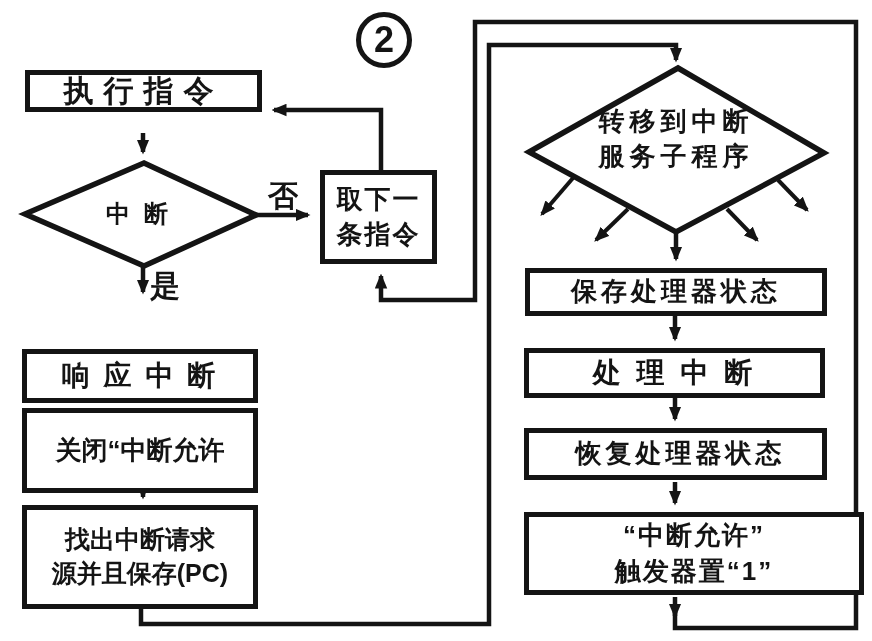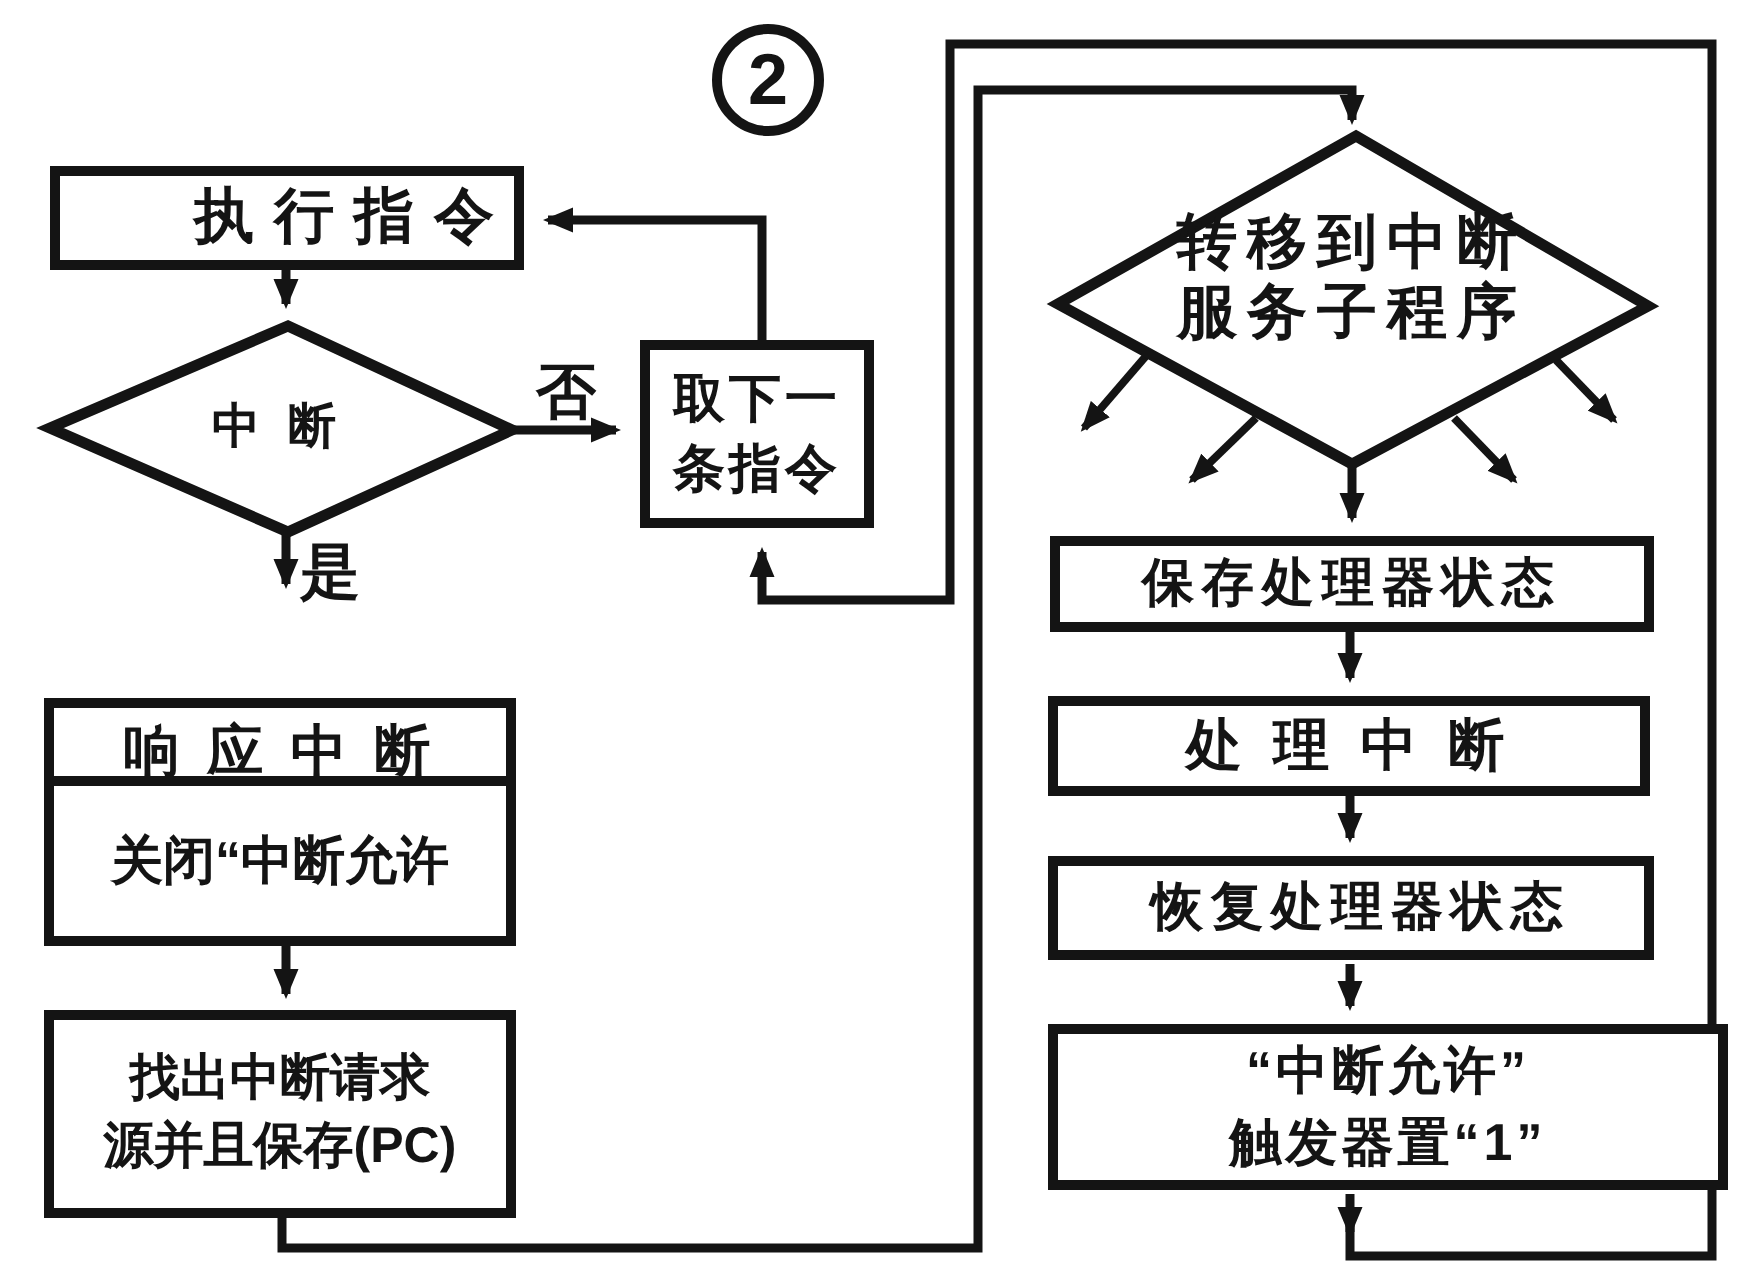--- a/index.html
+++ b/index.html
@@ -44,31 +44,31 @@
     left:356px;top:12px;
     width:56px;height:56px;
     box-sizing:border-box;
     border:5px solid #141414;
     border-radius:50%;
     display:flex;align-items:center;justify-content:center;
     font-size:36px;font-weight:bold;
     z-index:3;
   }
   
-  #exec-box    {left:25px; top:83px;  width:237px; height:52px; font-size:30px; letter-spacing:10px;align-items:flex-end;}
+  #exec-box    {left:25px; top:70px;  width:237px; height:42px; font-size:30px; letter-spacing:10px;}
   #fetch-box   {left:320px;top:170px; width:117px; height:94px; font-size:26px; letter-spacing:2px;}
   #ack-box     {left:22px; top:302px; width:236px; height:54px; font-size:28px; letter-spacing:3px;margin-top:47px;}
-  #close-box   {left:22px; top:388px; width:236px; height:85px; font-size:26px;}
+  #close-box   {left:22px; top:408px; width:236px; height:85px; font-size:26px;}
   #find-box    {left:22px; top:505px; width:236px; height:104px; font-size:25px;}
   #save-box    {left:525px;top:268px; width:302px; height:48px; font-size:26px; letter-spacing:4px;}
   #handle-box  {left:524px;top:348px; width:301px; height:50px; font-size:28px; letter-spacing:4px;}
   #restore-box {left:524px;top:428px; width:303px; height:52px; font-size:26px; letter-spacing:4px;padding-left:10px;}
   #enable-box  {left:524px;top:512px; width:340px; height:83px; font-size:26px; letter-spacing:2px;}
   #interrupt-diamond-label{left:55px; top:198px; width:178px; font-size:24px; letter-spacing:14px;}
-  #jump-diamond-label     {left:545px;top:104px; width:262px; font-size:30px; letter-spacing:5px; line-height:35px;}
+  #jump-diamond-label     {left:545px;top:104px; width:262px; font-size:26px; letter-spacing:5px; line-height:35px;}
   #no-label {left:268px;top:176px;}
   #yes-label{left:150px;top:266px;}
 </style>
 </head>
 <body>
 
 <div id="canvas">
 
   <svg id="wires" viewBox="0 0 872 641" xmlns="http://www.w3.org/2000/svg">
     <defs>

